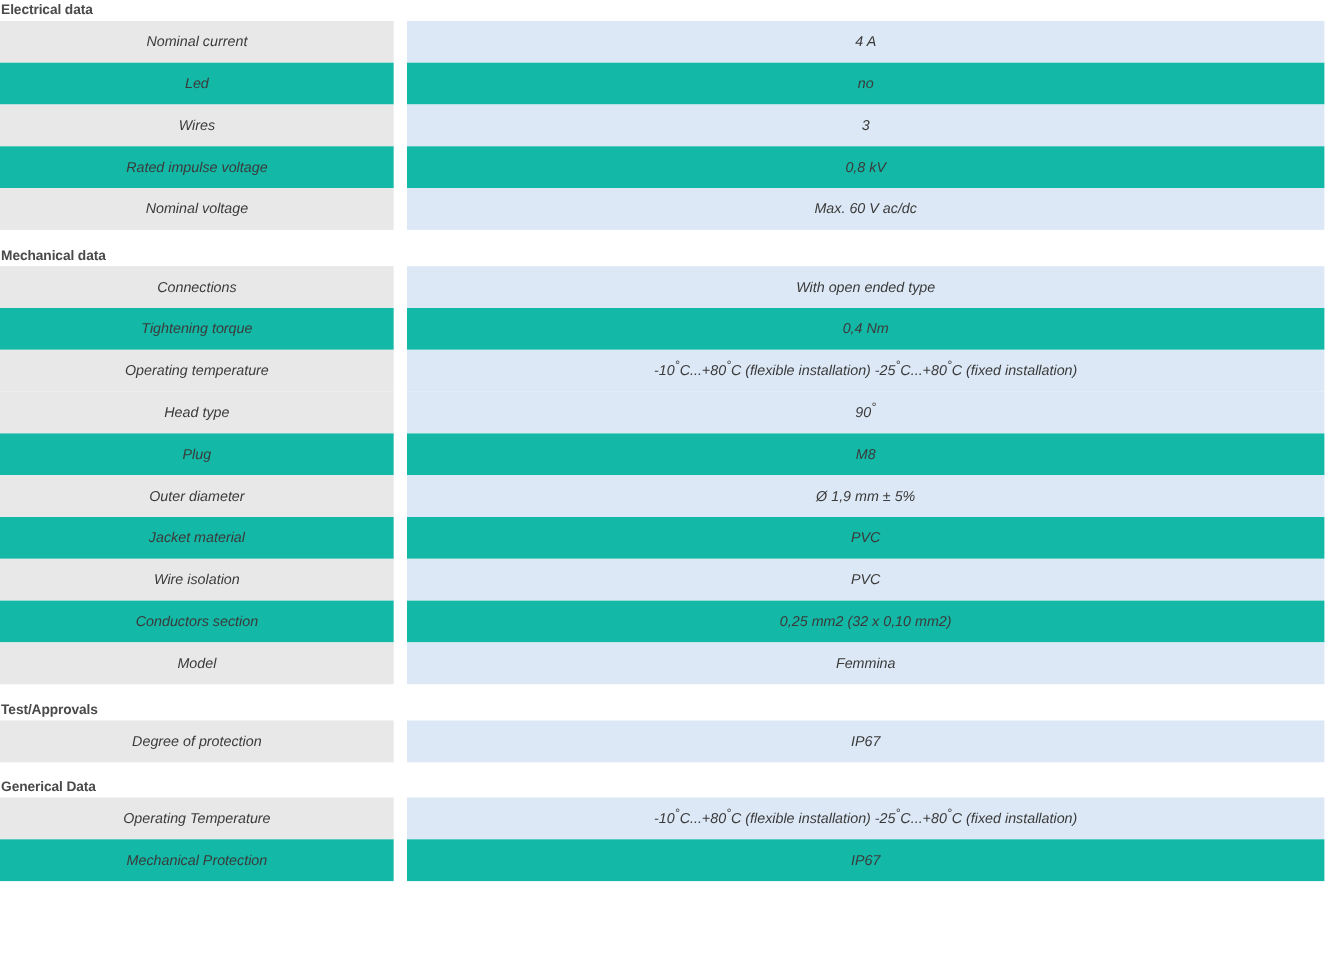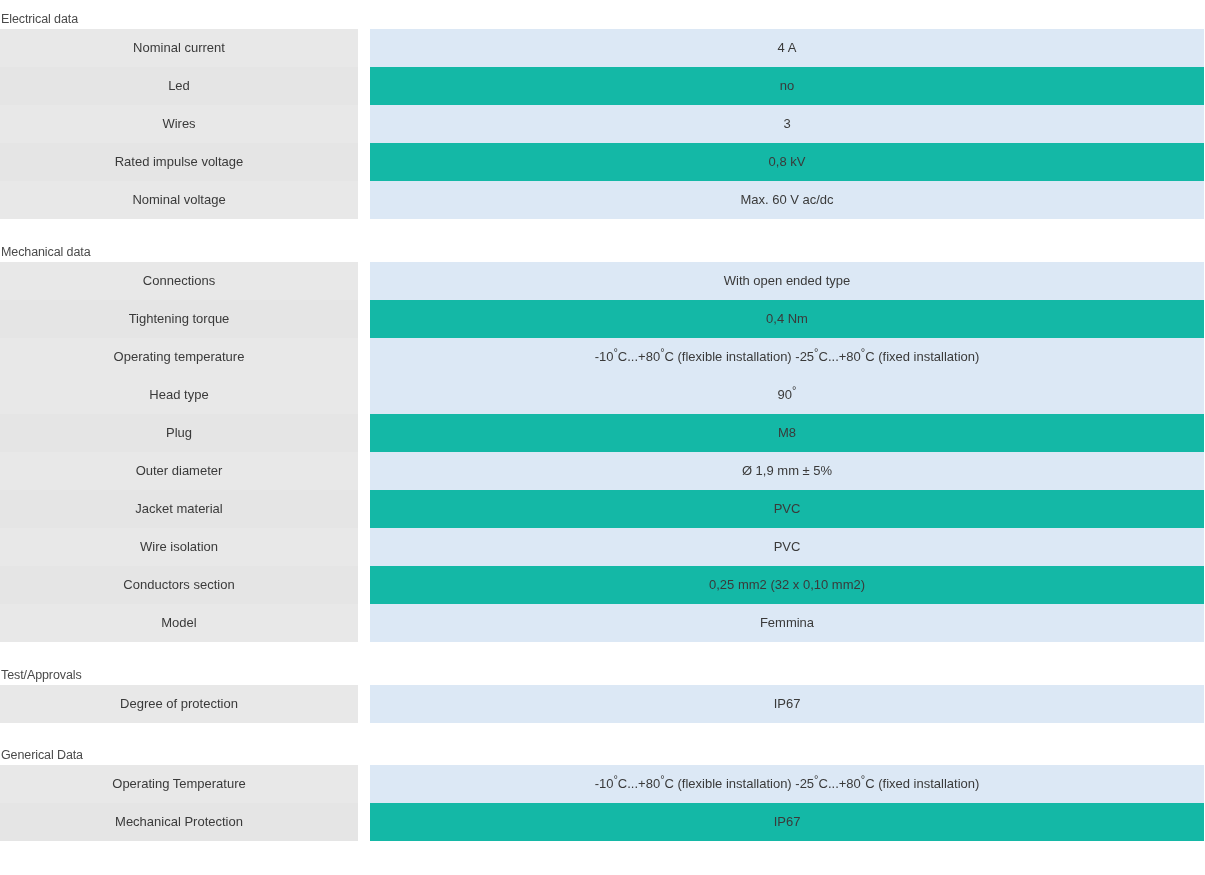--- a/index.html
+++ b/index.html
@@ -18,24 +18,24 @@
     position: relative;
     width: 1205px;
     height: 875px;
     box-sizing: border-box;
   }
   .section {
     width: 1196px;
   }
   .section-title {
     font-size: 12.5px;
-    font-weight: normal;
+    font-weight: bold;
     color: #4a4a4a;
     letter-spacing: -0.1px;
-    padding: 12px 0 3px 1px;
+    padding: 2px 0 3px 1px;
     line-height: 14px;
   }
   .spacer {
     height: 14px;
   }
   .spacer-sm {
     height: 13px;
   }
   table.spec {
     border-collapse: separate;
@@ -47,36 +47,37 @@
     height: 38px;
     vertical-align: middle;
     text-align: center;
     font-size: 13px;
     line-height: 16px;
     color: #3a3a3a;
     padding: 0 6px;
     box-sizing: border-box;
     white-space: nowrap;
     overflow: hidden;
+    font-style: italic;
   }
   td.label {
     width: 358px;
   }
   td.gap {
     width: 4px;
     padding: 0;
     background: #ffffff;
   }
   td.value {
     width: 834px;
   }
   
   tr.odd td.label  { background: #e8e8e8; }
   tr.odd td.value  { background: #dce8f5; }
-  tr.even td.label { background: #e5e5e5; }
+  tr.even td.label { background: #14b8a6; }
   tr.even td.value { background: #14b8a6; }
 
   .deg { font-size: 11px; vertical-align: super; line-height: 0; }
 </style>
 </head>
 <body>
 
 <div class="sheet">
   <div id="sections-root">
       <div class="section">

